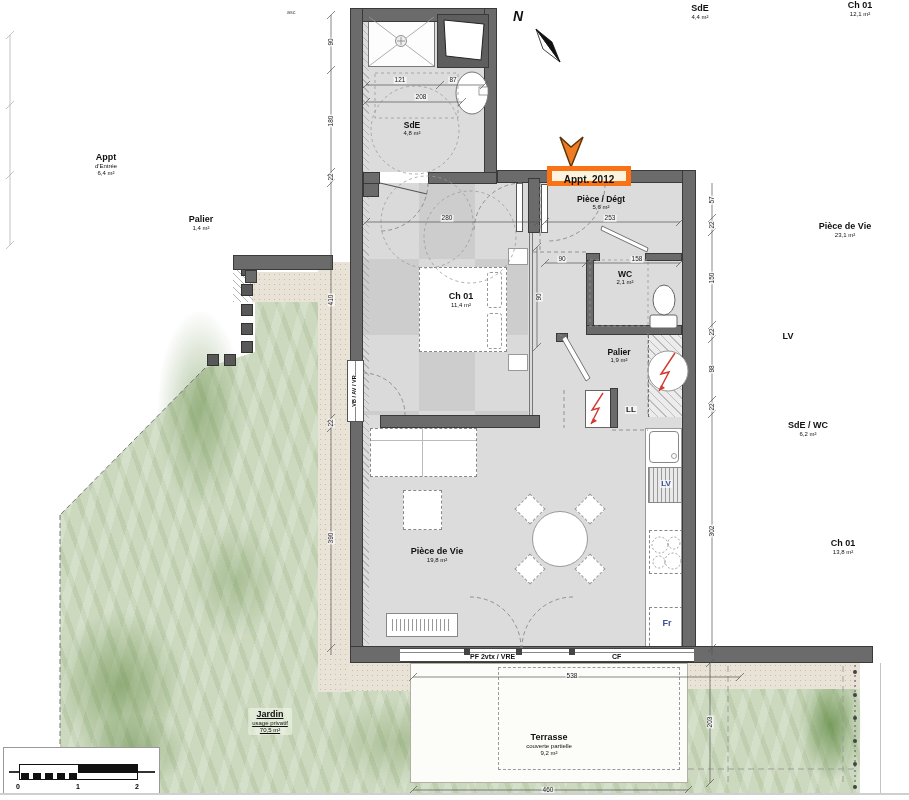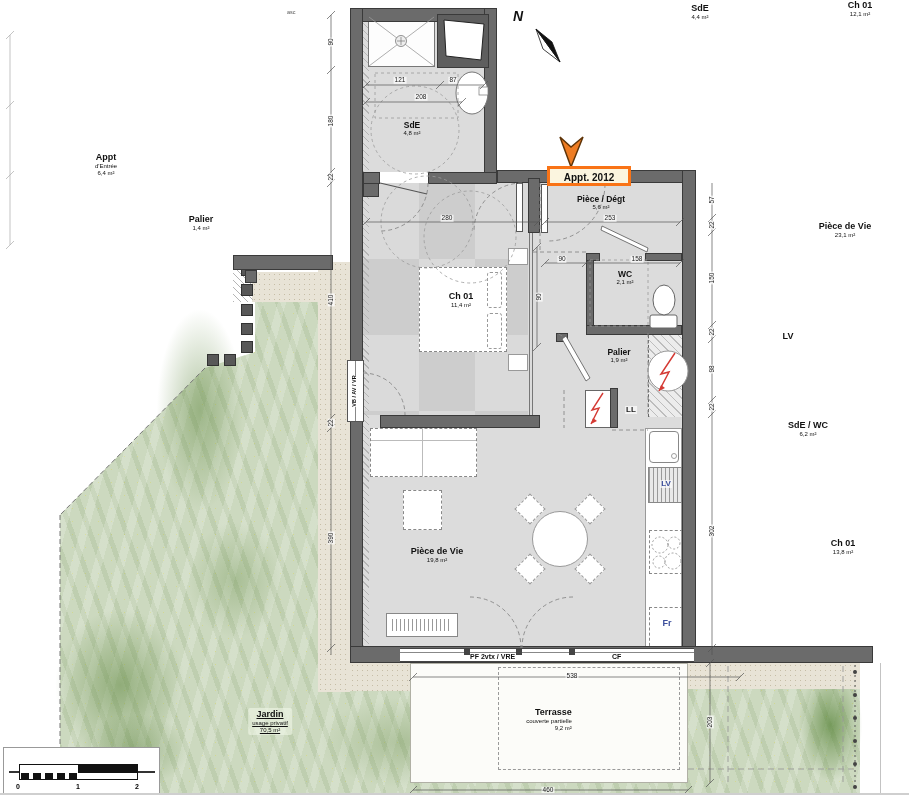--- a/index.html
+++ b/index.html
@@ -28,21 +28,21 @@
   .rl{position:absolute;text-align:center;transform:translateX(-50%);color:#111;line-height:1.2;white-space:nowrap;}
   .rl .n{font-weight:700;font-size:9px;display:block;}
   .rl .s{font-size:6px;display:block;}
   .rl .a{font-size:6px;display:block;}
   .dim{position:absolute;font-size:6.5px;color:#222;transform:translate(-50%,-50%);
        background:rgba(255,255,255,.72);line-height:1;padding:0 1px;white-space:nowrap;}
   .dim-v{transform:translate(-50%,-50%) rotate(-90deg);}
   .app-lbl{position:absolute;transform:translate(-50%,-50%);font-weight:700;font-size:8px;
            color:#3c4f9c;background:rgba(255,255,255,.65);line-height:1;padding:0 1px;}
   .appt-label{position:absolute;left:547px;top:166px;width:84px;height:20px;background:#fbf5df;
-              border:3px solid #f97316;font-weight:700;font-size:10px;text-align:center;line-height:18px;color:#111;}
+              border:5px solid #f97316;font-weight:700;font-size:10px;text-align:center;line-height:18px;color:#111;}
   .win{position:absolute;background:#fff;border-top:1px solid #444;border-bottom:1px solid #444;}
   .win-lbl{position:absolute;font-size:7px;font-weight:700;color:#111;line-height:1;white-space:nowrap;}
   svg{position:absolute;left:0;top:0;}
 </style>
 </head>
 <body>
 
 <div class="garden"></div>
 <div class="blob" style="left:140px;top:270px;width:120px;height:280px;background:radial-gradient(closest-side,rgba(101,140,70,.5),rgba(101,140,70,0) 72%);"></div>
 <div class="blob" style="left:30px;top:580px;width:180px;height:210px;background:radial-gradient(closest-side,rgba(96,136,64,.55),rgba(96,136,64,0) 72%);"></div>
@@ -331,21 +331,21 @@
   <span class="a">2,1 m²</span>
 </div>
 <div class="rl" style="left:619px;top:347px;">
   <span class="n" style="font-size:8.5px;">Palier</span>
   <span class="a">1,9 m²</span>
 </div>
 <div class="rl" style="left:437px;top:546px;">
   <span class="n">Pièce de Vie</span>
   <span class="a">19,8 m²</span>
 </div>
-<div class="rl" style="left:549px;top:707px;text-align:right;">
+<div class="rl" style="left:549px;top:732px;">
   <span class="n">Terrasse</span>
   <span class="s">couverte partielle</span>
   <span class="a">9,2 m²</span>
 </div>
 <div class="rl" style="left:270px;top:708px;background:rgba(240,246,232,.6);padding:1px 4px;border-radius:2px;text-decoration:underline;">
   <span class="n">Jardin</span>
   <span class="s">usage privatif</span>
   <span class="a">70,5 m²</span>
 </div>
 

